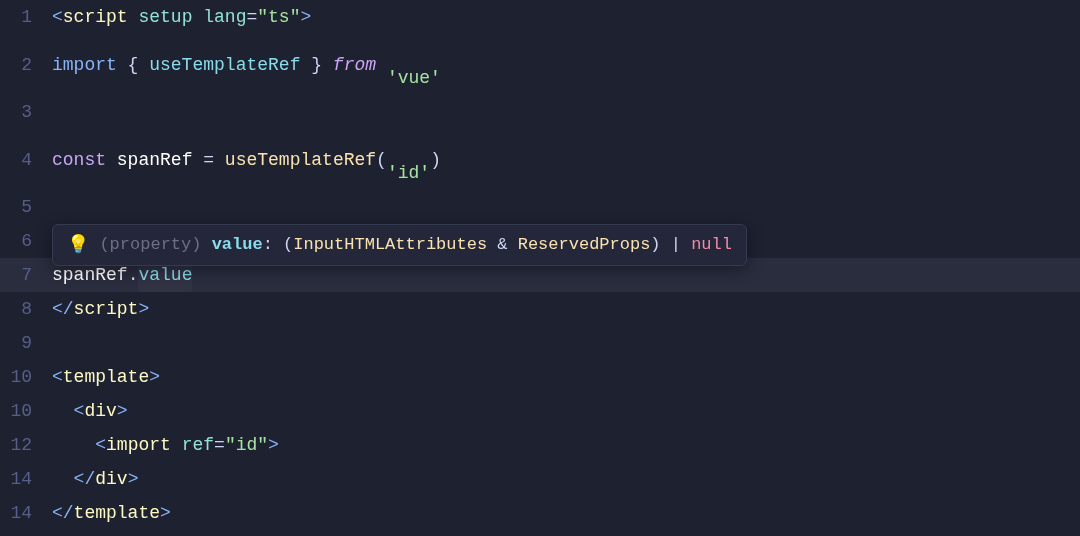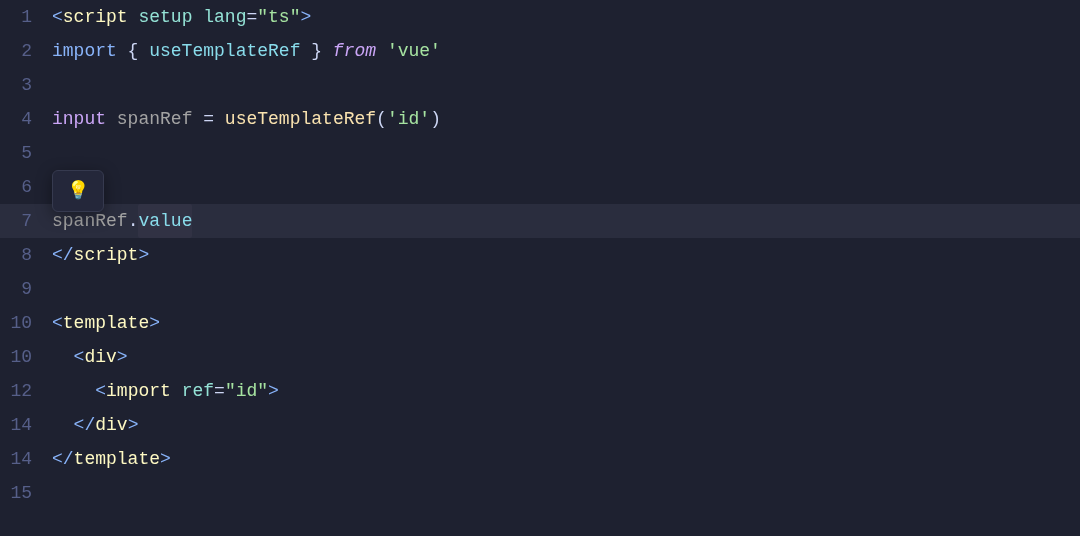--- a/index.html
+++ b/index.html
@@ -41,25 +41,25 @@
       padding-right: 20px;
       color: #565f89;
       user-select: none;
       flex-shrink: 0;
     }
 
     .line-content {
       display: inline-flex;
       align-items: center;
     } 
-    .string-green { color: #a6e3a1; } 
+    .string-green { color: #a6e3a1; margin-top: 27px; } 
     .fn-blue { color: #89dceb; } 
     .fn-yellow { color: #f9e2af; } 
     .punct { color: #cdd6f4; } 
-    .var-white { color: #a3a3a3; } 
+    .var-white { color: #ffffff; } 
     .prop-teal { color: #89dceb; } 
     .keyword-const { color: #cba6f7; } 
     .keyword-from { color: #cba6f7; font-style: italic; } 
     .import-italic { color: #89b4fa; } 
 
     
     .tooltip-row {
       position: relative;
     }
 
@@ -129,33 +129,36 @@
   </div>
 
   <div class="line">
     <span class="line-number">3</span>
     <span class="line-content">&nbsp;</span>
   </div>
 
   <div class="line">
     <span class="line-number">4</span>
     <span class="line-content">
-      <span class="keyword-const">input</span><span class="var-white"> spanRef </span><span class="punct">=</span><span class="punct"> </span><span class="fn-yellow">useTemplateRef</span><span class="punct">(</span><span class="string-green">'id'</span><span class="punct">)</span>
+      <span class="keyword-const">const</span><span class="var-white"> spanRef </span><span class="punct">=</span><span class="punct"> </span><span class="fn-yellow">useTemplateRef</span><span class="punct">(</span><span class="string-green">'id'</span><span class="punct">)</span>
     </span>
   </div>
 
   <div class="line">
     <span class="line-number">5</span>
     <span class="line-content">&nbsp;</span>
   </div>
 
   <div class="line tooltip-row">
     <span class="line-number">6</span>
     <div class="tooltip">
       <span class="tooltip-icon">💡</span>
+      <span class="tooltip-text">
+        <span class="label" style="color:#6c7086;">(property) </span><span class="prop-name">value</span><span class="paren">: </span><span class="paren">(</span><span class="type-name">InputHTMLAttributes</span><span class="op"> &amp; </span><span class="type-name">ReservedProps</span><span class="paren">)</span><span class="op"> | </span><span class="null-kw">null</span>
+      </span>
     </div>
   </div>
 
   <div class="line highlighted">
     <span class="line-number">7</span>
     <span class="line-content">
       <span class="var-white">spanRef</span><span class="punct">.</span><span class="prop-teal cursor-highlight">value</span>
     </span>
   </div>
 

